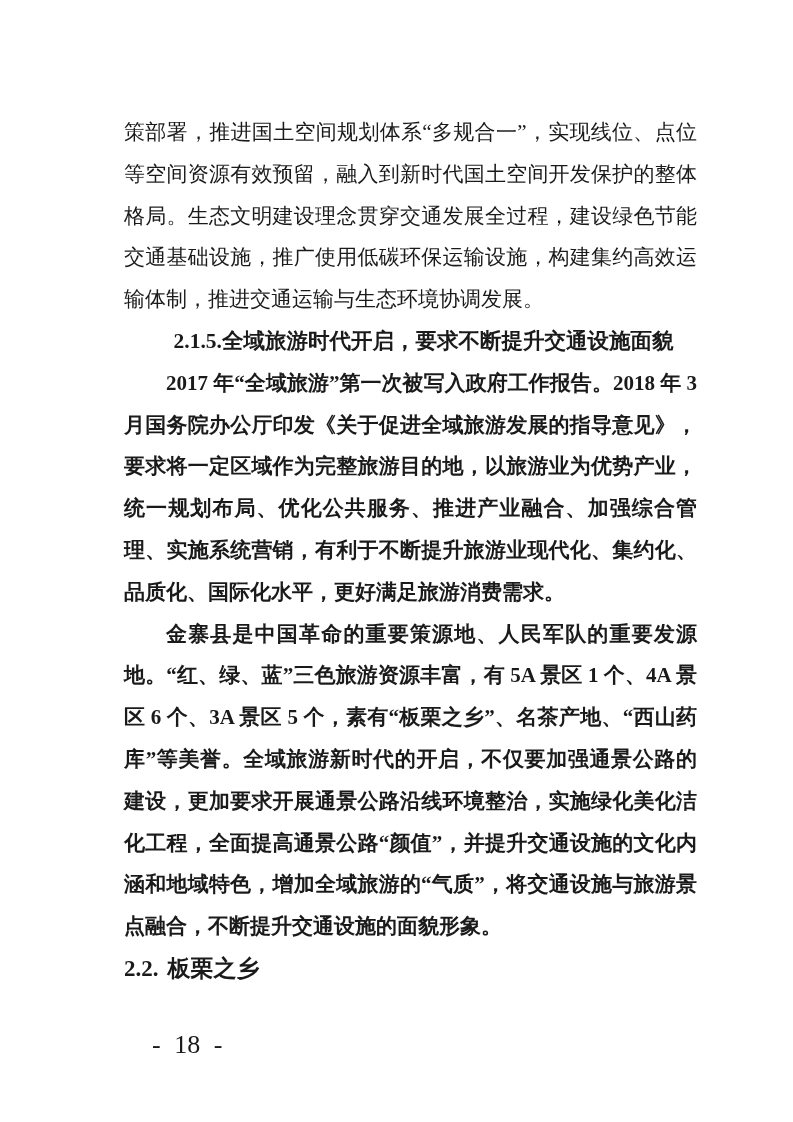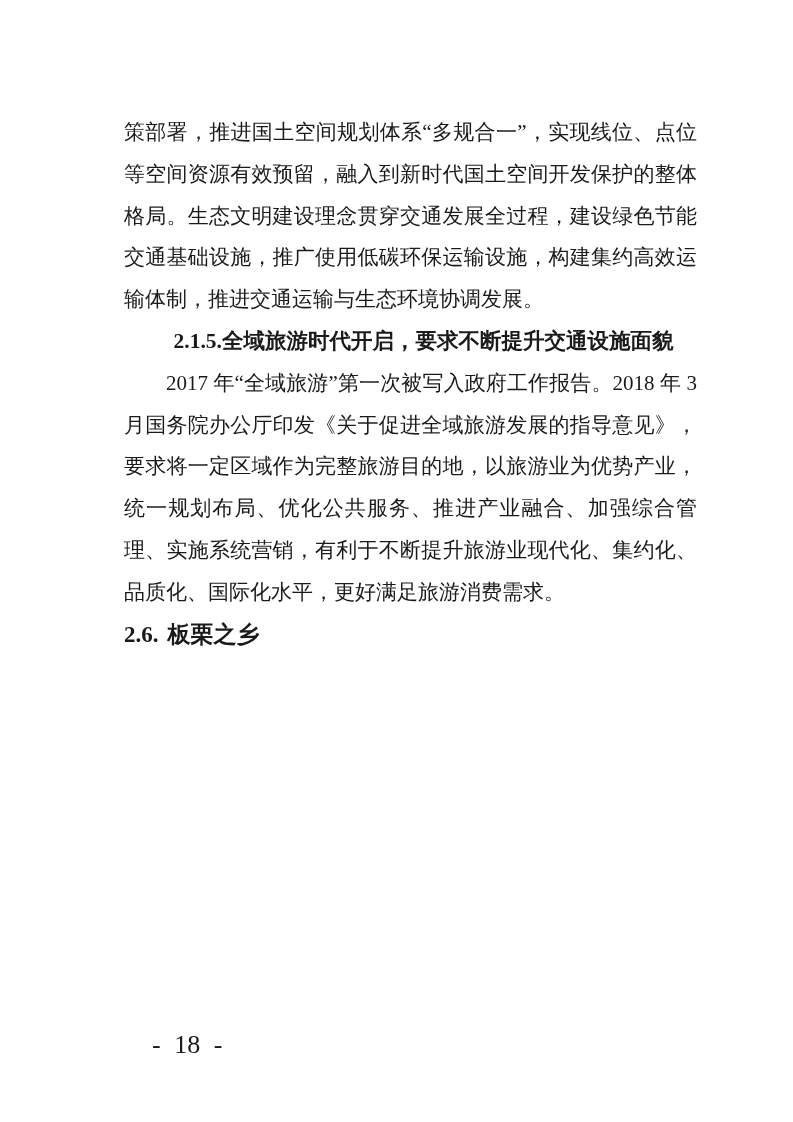--- a/index.html
+++ b/index.html
@@ -25,20 +25,21 @@
     font-size: 21px;
     line-height: 41.8px;
     text-align: justify;
   }
   .content p {
     margin: 0;
     padding: 0;
   }
   p.indent {
     text-indent: 2em;
+    font-weight: bold;
   }
   .h3 {
     margin: 0;
     padding: 0;
     text-indent: 26px;
     font-size: 21.5px;
     font-weight: bold;
     line-height: 41.8px;
     font-family: "Liberation Sans", "DejaVu Sans", sans-serif;
     text-align: center;
@@ -74,20 +75,21 @@
 
 <div class="page">
   <div class="content">
 
     <p>策部署，推进国土空间规划体系“多规合一”，实现线位、点位等空间资源有效预留，融入到新时代国土空间开发保护的整体格局。生态文明建设理念贯穿交通发展全过程，建设绿色节能交通基础设施，推广使用低碳环保运输设施，构建集约高效运输体制，推进交通运输与生态环境协调发展。</p>
 
     <p class="h3"><span class="hnum">2.1.5.</span><span class="htitle">全域旅游时代开启，要求不断提升交通设施面貌</span></p>
 
     <p class="indent">2017 年“全域旅游”第一次被写入政府工作报告。2018 年 3 月国务院办公厅印发《关于促进全域旅游发展的指导意见》，要求将一定区域作为完整旅游目的地，以旅游业为优势产业，统一规划布局、优化公共服务、推进产业融合、加强综合管理、实施系统营销，有利于不断提升旅游业现代化、集约化、品质化、国际化水平，更好满足旅游消费需求。</p>
 
+    <p class="indent">金寨县是中国革命的重要策源地、人民军队的重要发源地。“红、绿、蓝”三色旅游资源丰富，有 5A 景区 1 个、4A 景区 6 个、3A 景区 5 个，素有“板栗之乡”、名茶产地、“西山药库”等美誉。全域旅游新时代的开启，不仅要加强通景公路的建设，更加要求开展通景公路沿线环境整治，实施绿化美化洁化工程，全面提高通景公路“颜值”，并提升交通设施的文化内涵和地域特色，增加全域旅游的“气质”，将交通设施与旅游景点融合，不断提升交通设施的面貌形象。</p>
 
-    <p class="h2"><span class="hnum">2.6.</span><span class="htitle">板栗之乡</span></p>
+    <p class="h2"><span class="hnum">2.2.</span><span class="htitle">板栗之乡</span></p>
 
 
   </div>
 
   <div class="footer">- 18 -</div>
 </div>
 
 </body></html>

